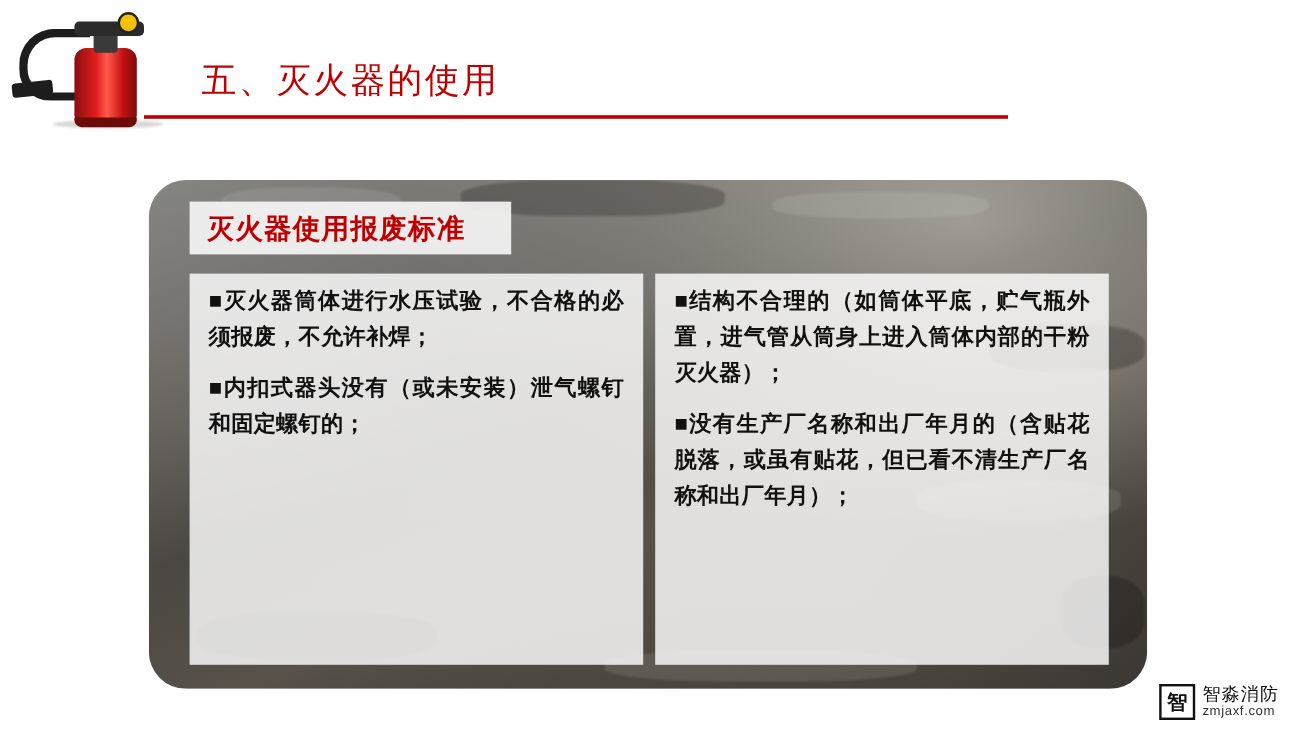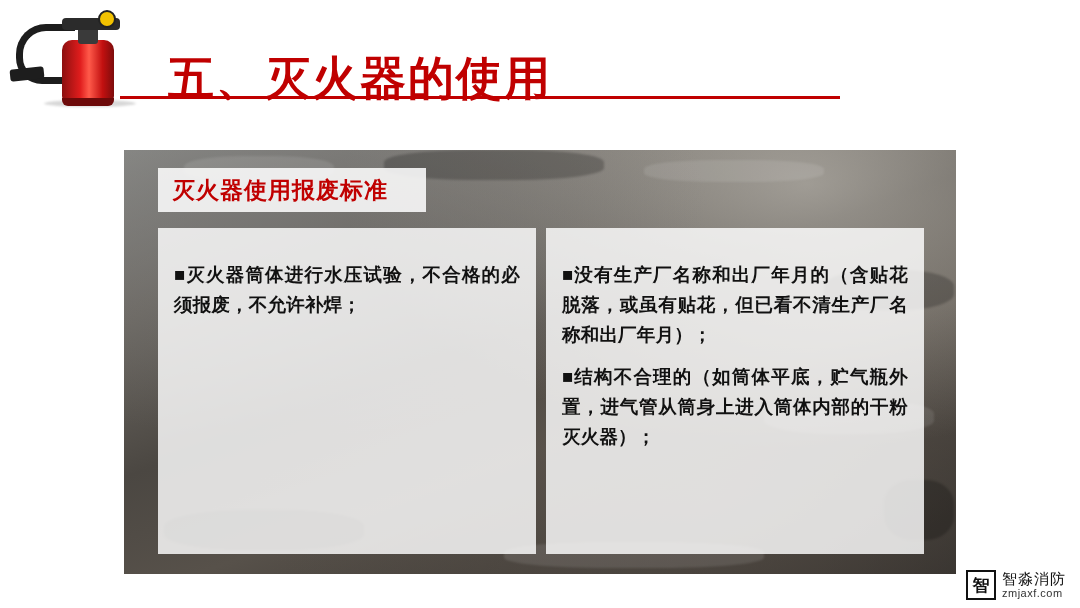--- a/index.html
+++ b/index.html
@@ -28,22 +28,22 @@
     left: 120px;
     top: 96px;
     width: 720px;
     height: 3px;
     background: #c00000;
   }
   .header-title {
     position: absolute;
     left: 168px;
     top: 48px;
-    font-size: 46px;
-    font-weight: bold;
+    font-size: 29px;
+    font-weight: normal;
     color: #c00000;
     letter-spacing: 2px;
     white-space: nowrap;
   }
 
   
   .extinguisher {
     position: absolute;
     left: 10px;
     top: 8px;
@@ -132,20 +132,21 @@
     left: 124px;
     top: 150px;
     width: 832px;
     height: 424px;
     background:
       radial-gradient(ellipse at 18% 12%, rgba(120,120,120,0.55) 0%, rgba(60,60,60,0) 45%),
       radial-gradient(ellipse at 82% 8%, rgba(200,196,188,0.65) 0%, rgba(120,118,112,0) 48%),
       radial-gradient(ellipse at 70% 82%, rgba(90,82,74,0.7) 0%, rgba(40,38,34,0) 55%),
       linear-gradient(160deg, #8d8d89 0%, #6e6a64 22%, #4b4742 45%, #57514a 62%, #3b3733 85%, #2e2b28 100%);
     overflow: hidden;
+    border-radius: 31px;
   }
   
   .photo .rub {
     position: absolute;
     background: rgba(255,255,255,0.10);
     border-radius: 40%;
     filter: blur(1px);
   }
   .photo .rub.d { background: rgba(0,0,0,0.22); }
 
@@ -171,21 +172,21 @@
   }
 
   
   .col {
     position: absolute;
     top: 78px;
     width: 378px;
     height: 326px;
     background: rgba(255,255,255,0.82);
     box-sizing: border-box;
-    padding: 32px 16px 10px 16px;
+    padding: 8px 16px 10px 16px;
   }
   .col-left  { left: 34px; }
   .col-right { left: 422px; }
 
   .para {
     font-size: 18.5px;
     line-height: 30px;
     color: #111111;
     margin: 0 0 12px 0;
     text-align: justify;
@@ -256,25 +257,26 @@
   <div class="rub d" style="left:40px; top:360px; width:200px; height:40px;"></div>
   <div class="rub" style="left:380px; top:392px; width:260px; height:26px;"></div>
   <div class="rub d" style="left:760px; top:330px; width:70px; height:60px;"></div>
 
   <div class="panel-title">
     <span>灭火器使用报废标准</span>
   </div>
 
   <div class="col col-left">
     <p class="para">■灭火器筒体进行水压试验，不合格的必须报废，不允许补焊；</p>
+    <p class="para">■内扣式器头没有（或未安装）泄气螺钉和固定螺钉的；</p>
   </div>
 
   <div class="col col-right">
+    <p class="para">■结构不合理的（如筒体平底，贮气瓶外置，进气管从筒身上进入筒体内部的干粉灭火器）；</p>
     <p class="para">■没有生产厂名称和出厂年月的（含贴花脱落，或虽有贴花，但已看不清生产厂名称和出厂年月）；</p>
-    <p class="para">■结构不合理的（如筒体平底，贮气瓶外置，进气管从筒身上进入筒体内部的干粉灭火器）；</p>
   </div>
 </div>
 
 <div class="watermark">
   <div class="wm-logo">智</div>
   <div class="wm-text">
     <div class="wm-name">智淼消防</div>
     <div class="wm-url">zmjaxf.com</div>
   </div>
 </div>

